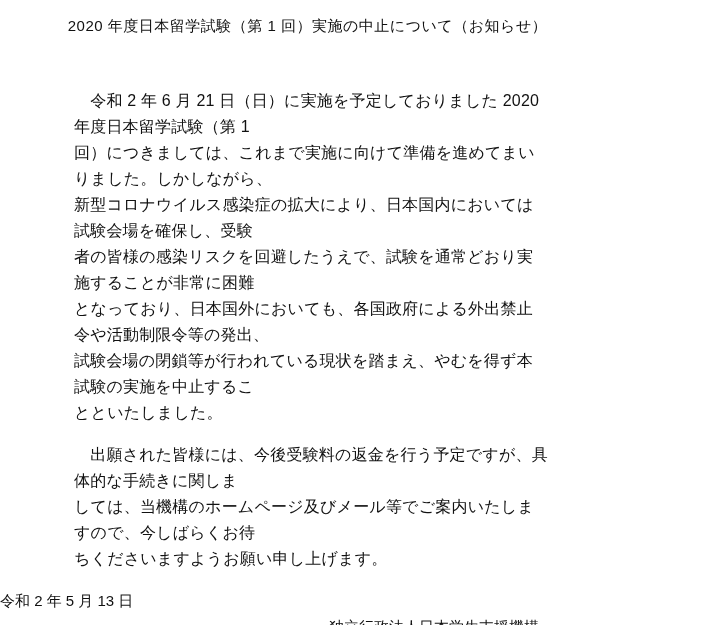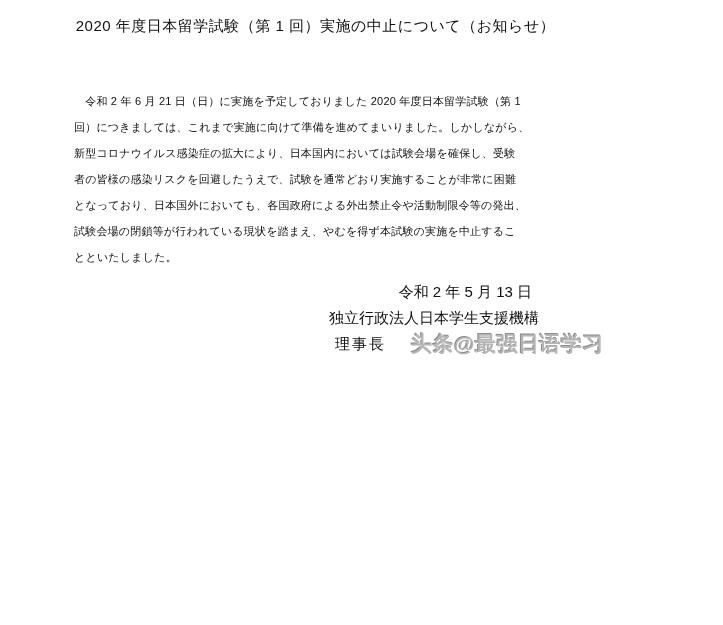--- a/index.html
+++ b/index.html
@@ -5,46 +5,45 @@
   * { box-sizing: border-box; }
   html, body { margin: 0; padding: 0; background: #ffffff; }
   .page {
     position: relative;
     width: 615px;
     height: 625px;
     background: #ffffff;
     color: #111111;
     font-family: "Liberation Sans", sans-serif;
     overflow: hidden;
-    padding-left: 16px;
   }
   .title {
     margin: 14px 0 0 0;
     font-size: 15px;
     font-weight: normal;
     line-height: 24px;
     text-align: center;
     letter-spacing: 0.5px;
   }
   .body {
     margin: 50px 50px 0 58px;
   }
   .para {
-    margin: 0;
-    font-size: 11px;
+    margin: 16px;
+    font-size: 16px;
     line-height: 26px;
     letter-spacing: 0.2px;
     white-space: pre-line; 
   }
   .signature {
     margin-top: 9px;
     font-size: 15px;
     line-height: 26px;
   }
-  .sig-date   { text-align: right; padding-right: 83px; }
+  .sig-date   { padding-right: 83px; }
   .sig-org    { text-align: right; padding-right: 76px; }
   .sig-role-line {
     display: flex;
     justify-content: flex-end;
     align-items: center;
     gap: 25px;
     padding-right: 11px;
   }
   .sig-role { letter-spacing: 2px; }
   .watermark {
@@ -64,20 +63,23 @@
   <h1 class="title">2020 年度日本留学試験（第 1 回）実施の中止について（お知らせ）</h1>
 
   <div class="body">
     <p class="para">　令和 2 年 6 月 21 日（日）に実施を予定しておりました 2020 年度日本留学試験（第 1
 回）につきましては、これまで実施に向けて準備を進めてまいりました。しかしながら、
 新型コロナウイルス感染症の拡大により、日本国内においては試験会場を確保し、受験
 者の皆様の感染リスクを回避したうえで、試験を通常どおり実施することが非常に困難
 となっており、日本国外においても、各国政府による外出禁止令や活動制限令等の発出、
 試験会場の閉鎖等が行われている現状を踏まえ、やむを得ず本試験の実施を中止するこ
 とといたしました。</p>
+    <p class="para">　出願された皆様には、今後受験料の返金を行う予定ですが、具体的な手続きに関しま
+しては、当機構のホームページ及びメール等でご案内いたしますので、今しばらくお待
+ちくださいますようお願い申し上げます。</p>
   </div>
 
   <div class="signature">
     <div class="sig-date">令和 2 年 5 月 13 日</div>
     <div class="sig-org">独立行政法人日本学生支援機構</div>
     <div class="sig-role-line">
       <span class="sig-role">理事長</span>
       <span class="watermark">头条@最强日语学习</span>
     </div>
   </div>

